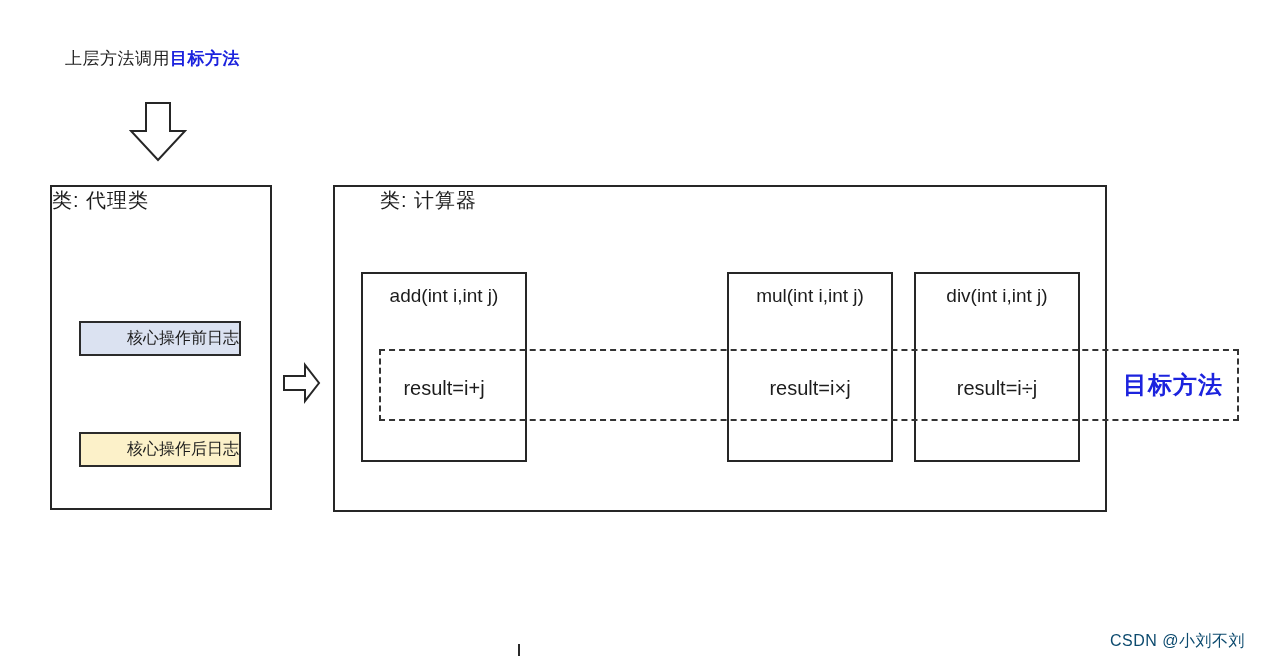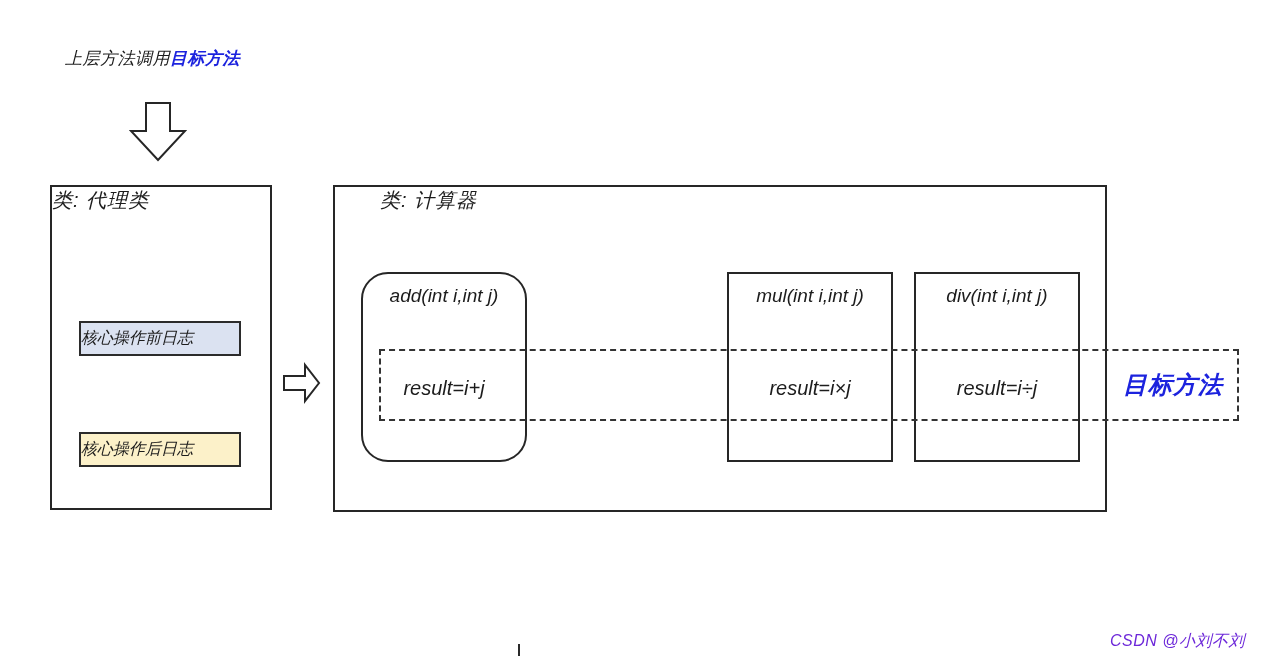--- a/index.html
+++ b/index.html
@@ -3,21 +3,20 @@
 <meta charset="utf-8">
 <style>
   html,body{margin:0;padding:0;background:#ffffff;}
   #stage{
     position:relative;
     width:1266px;height:658px;
     background:#ffffff;
     font-family:"Liberation Sans","DejaVu Sans",sans-serif;
     color:#1c1c1c;
     overflow:hidden;
-    font-style:italic;
   }
   
   .caption{
     position:absolute;left:65px;top:48px;
     font-size:17px;line-height:22px;letter-spacing:.5px;
     white-space:nowrap;
   }
   .caption .hl{font-weight:bold;}
 
   
@@ -35,33 +34,33 @@
   .calc-box{left:333px;top:185px;width:774px;height:327px;padding-left:45px;}
   .class-title{
     text-align:left;font-size:20px;
     letter-spacing:1px;white-space:nowrap;
   }
 
   
   .log-box{
     position:absolute;left:27px;width:162px;height:35px;
     border:2px solid #2b2b2b;box-sizing:border-box;
-    display:flex;align-items:center;justify-content:flex-start;
+    display:flex;align-items:center;justify-content:flex-end;
     font-size:16px;white-space:nowrap;
   }
   .pre-log{top:134px;}
   .post-log{top:224px;}
 
   
   .method-box{
     position:absolute;top:85px;width:166px;height:190px;
     border:2px solid #262626;box-sizing:border-box;
     background:#ffffff;
   }
-  .m-add{left:26px;border-radius:27px;}
+  .m-add{left:26px;}
   .m-sub{left:207px;}
   .m-mul{left:392px;}
   .m-div{left:579px;}
   .method-sig{
     text-align:center;font-size:19px;margin-top:11px;white-space:nowrap;
   }
   .method-body{
     position:absolute;top:104px;left:0;width:100%;
     text-align:center;font-size:20px;line-height:20px;white-space:nowrap;
   }
@@ -139,15 +138,15 @@
       <div class="method-sig">div(int i,int j)</div>
       <div class="method-body">result=i÷j</div>
     </div>
   </div>
 
   <div class="target-region"></div>
   <div class="target-label" style="color: rgb(28, 35, 222);">目标方法</div>
 
   <div class="caret-mark"></div>
 
-  <div class="watermark" style="color: #6d28d9;">CSDN @小刘不刘</div>
+  <div class="watermark" style="color: #0c4a6e;">CSDN @小刘不刘</div>
 
 </div>
 
 </body></html>

